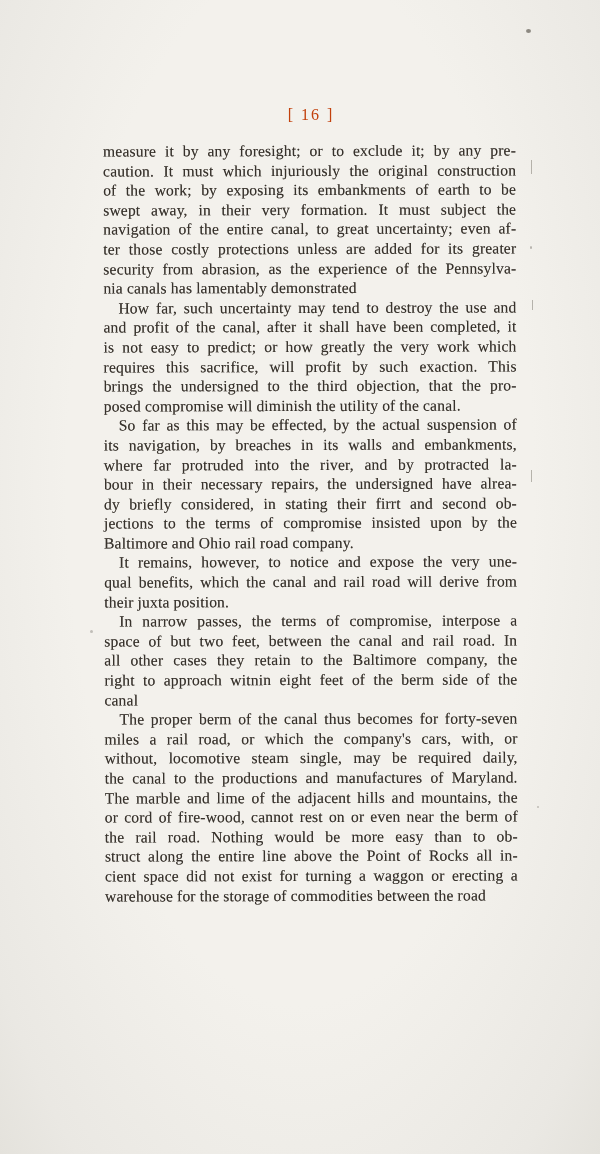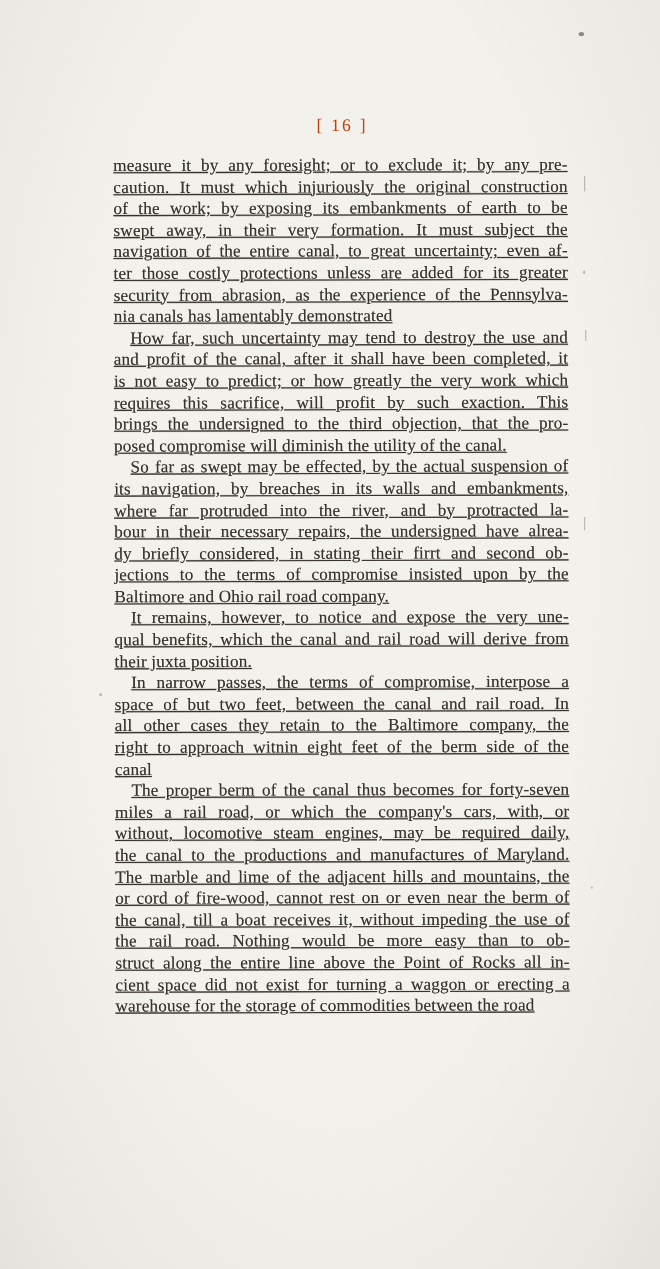--- a/index.html
+++ b/index.html
@@ -39,21 +39,20 @@
     font-size: 15.6px;
     line-height: 19.6px;
     letter-spacing: 0.15px;
     text-shadow: 0 0 0.5px rgba(55,48,40,0.55);
     transform: rotate(-0.15deg);
   }
   .line {
     text-align: justify;
     text-align-last: justify;
     white-space: normal;
-    text-decoration: underline;
   }
   .line.para-end {
     text-align-last: left;
   }
   .line.indent {
     text-indent: 15px;
   }
   .speck {
     position: absolute;
     background: rgba(60,54,46,0.55);
@@ -79,42 +78,41 @@
     <div class="line">navigation of the entire canal, to great uncertainty; even af-</div>
     <div class="line">ter those costly protections unless are added for its greater</div>
     <div class="line">security from abrasion, as the experience of the Pennsylva-</div>
     <div class="line para-end">nia canals has lamentably demonstrated</div>
     <div class="line indent">How far, such uncertainty may tend to destroy the use and</div>
     <div class="line">and profit of the canal, after it shall have been completed, it</div>
     <div class="line">is not easy to predict; or how greatly the very work which</div>
     <div class="line">requires this sacrifice, will profit by such exaction.  This</div>
     <div class="line">brings the undersigned to the third objection, that the pro-</div>
     <div class="line para-end">posed compromise will diminish the utility of the canal.</div>
-    <div class="line indent">So far as swept may be effected, by the actual suspension of</div>
+    <div class="line indent">So far as this may be effected, by the actual suspension of</div>
     <div class="line">its navigation, by breaches in its walls and embankments,</div>
     <div class="line">where far protruded into the river, and by protracted la-</div>
     <div class="line">bour in their necessary repairs, the undersigned have alrea-</div>
     <div class="line">dy briefly considered, in stating their firrt and second ob-</div>
     <div class="line">jections to the terms of compromise insisted upon by the</div>
     <div class="line para-end">Baltimore and Ohio rail road company.</div>
     <div class="line indent">It remains, however, to notice and expose the very une-</div>
     <div class="line">qual benefits, which the canal and rail road will derive from</div>
     <div class="line para-end">their juxta position.</div>
     <div class="line indent">In narrow passes, the terms of compromise, interpose a</div>
     <div class="line">space of but two feet, between the canal and rail road.  In</div>
     <div class="line">all other cases they retain to the Baltimore company, the</div>
     <div class="line">right to approach witnin eight feet of the berm side of the</div>
     <div class="line para-end">canal</div>
     <div class="line indent">The proper berm of the canal thus becomes for forty-seven</div>
     <div class="line">miles a rail road, or which the company's cars, with, or</div>
-    <div class="line">without, locomotive steam engines, may be required daily,</div>
+    <div class="line">without, locomotive steam single, may be required daily,</div>
     <div class="line">the canal to the productions and manufactures of Maryland.</div>
     <div class="line">The marble and lime of the adjacent hills and mountains, the</div>
     <div class="line">or cord of fire-wood, cannot rest on or even near the berm of</div>
-    <div class="line">the canal, till a boat receives it, without impeding the use of</div>
     <div class="line">the rail road.  Nothing would be more easy than to ob-</div>
     <div class="line">struct along the entire line above the Point of Rocks all in-</div>
     <div class="line">cient space did not exist for turning a waggon or erecting a</div>
     <div class="line para-end">warehouse for the storage of commodities between the road</div>
   </div>
 
 <div class="speck" style="left:526px; top:29px; width:5px; height:4px;"></div>
 <div class="speck" style="left:530px; top:246px; width:2px; height:3px; opacity:.6;"></div>
 <div class="margin-mark" style="left:531px; top:160px; width:1px; height:14px;"></div>
 <div class="margin-mark" style="left:532px; top:300px; width:1px; height:10px;"></div>

